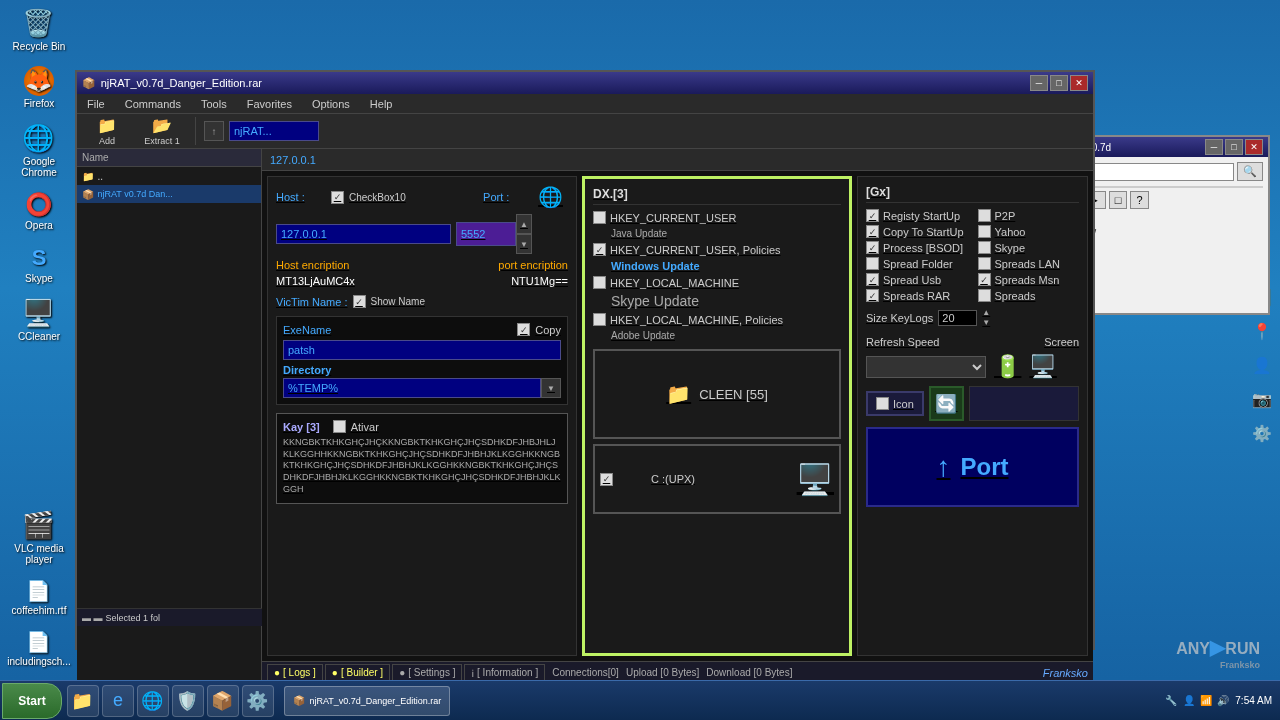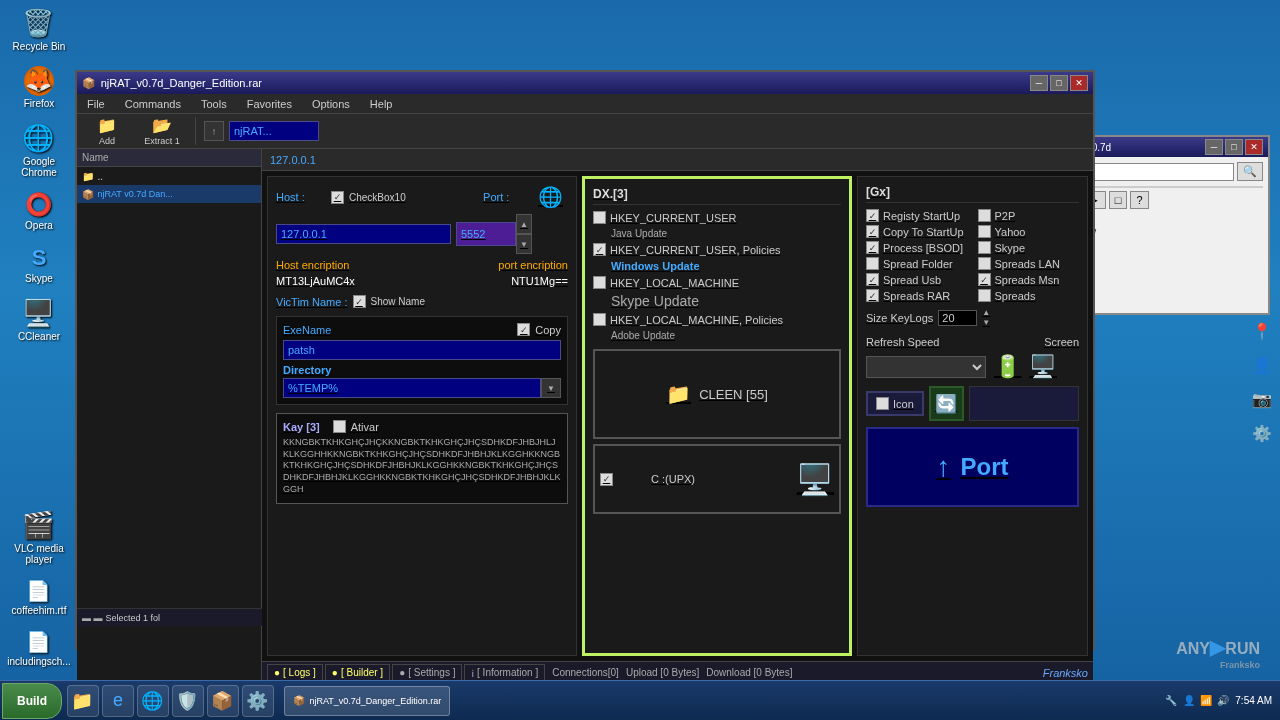--- a/index.html
+++ b/index.html
@@ -1113,21 +1113,21 @@
         <button style="background:#ddd;border:1px solid #888;padding:2px 5px;cursor:pointer;font-size:11px;">?</button>
       </div>
       <div style="color:#333;font-size:11px;">
         <div>Active</div>
         <div>Window</div>
       </div>
     </div>
   </div>
 
   <div class="taskbar">
-    <div class="start-btn">Build</div>
+    <div class="start-btn">Start</div>
     <div class="taskbar-app-icons">
       <div class="tb-app-icon">📁</div>
       <div class="tb-app-icon" style="color:#4af;">e</div>
       <div class="tb-app-icon">🌐</div>
       <div class="tb-app-icon" style="color:#f44;">🛡️</div>
       <div class="tb-app-icon">📦</div>
       <div class="tb-app-icon">⚙️</div>
     </div>
 
     <div class="taskbar-items">

